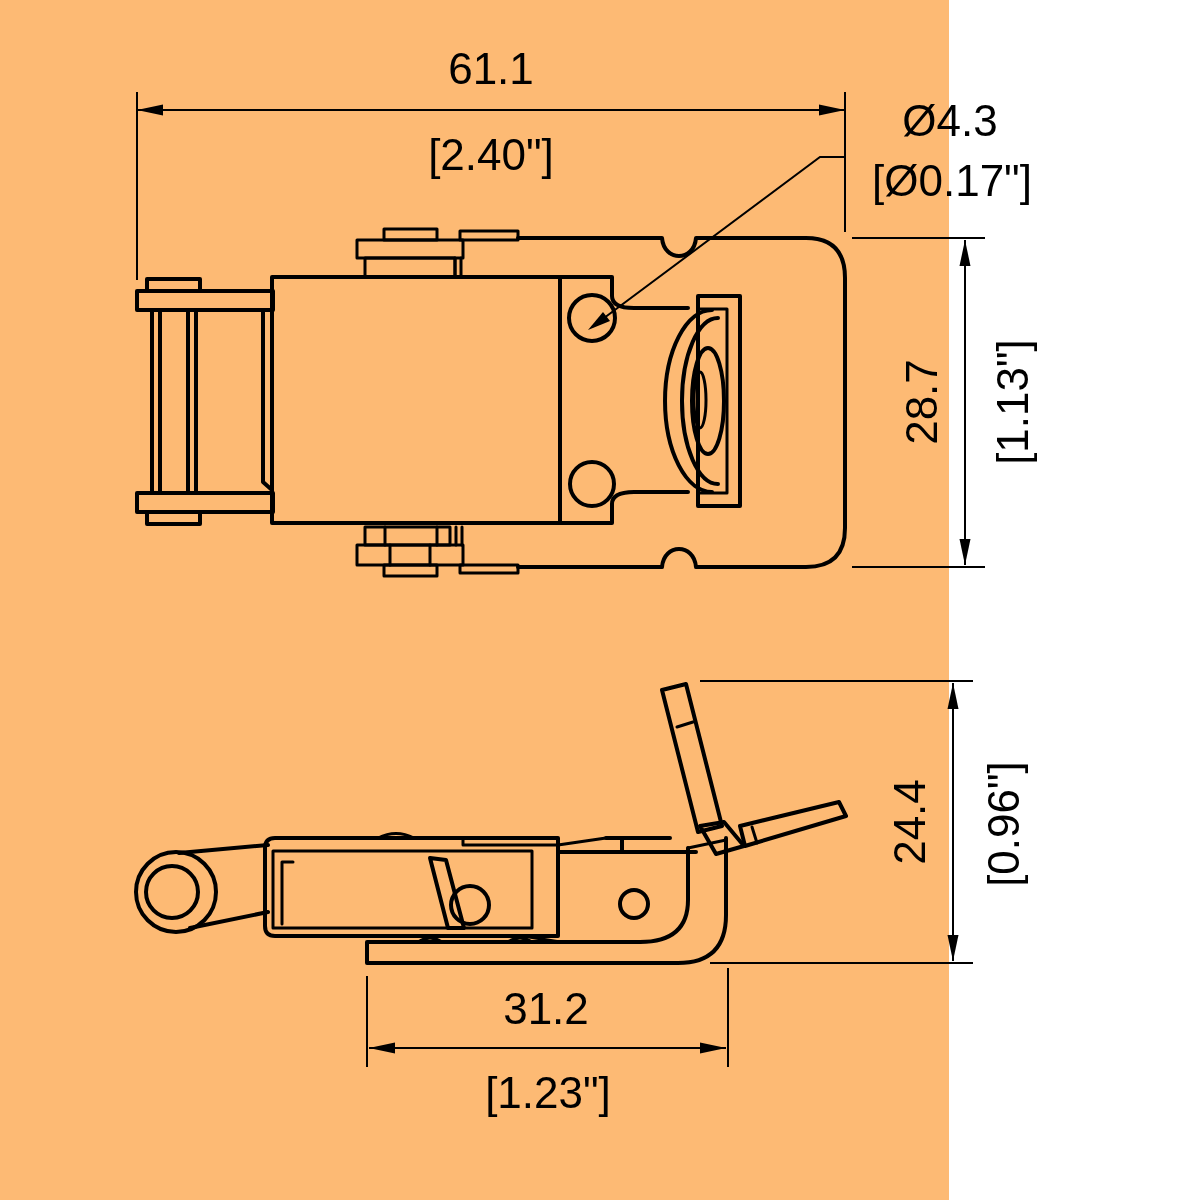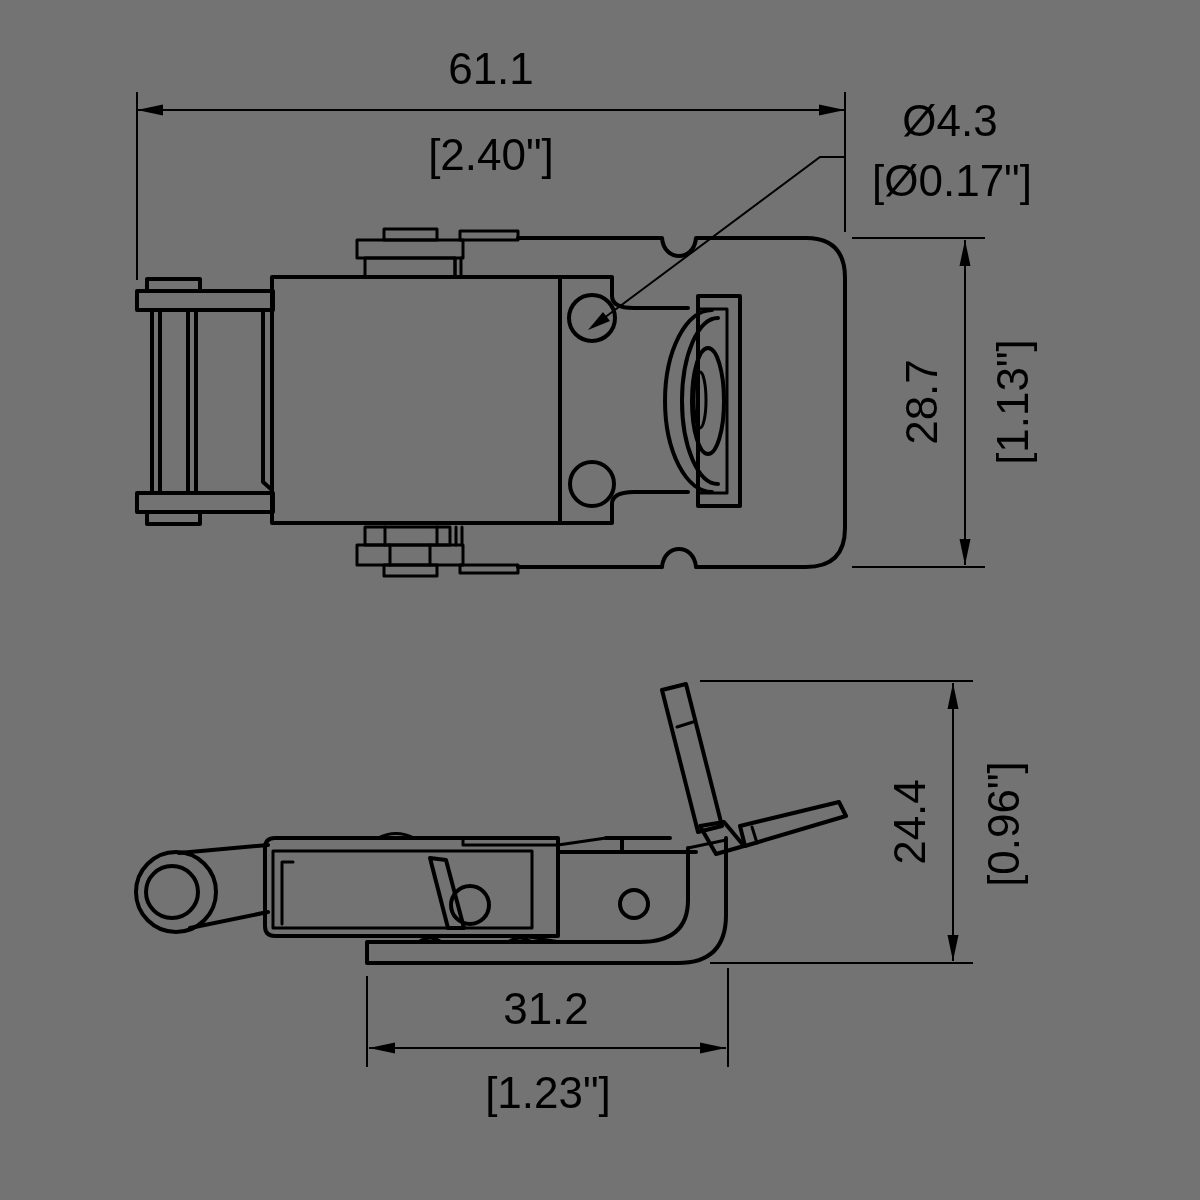--- a/index.html
+++ b/index.html
@@ -5,23 +5,23 @@
   html, body {
     margin: 0;
     padding: 0;
     background: #ffffff;
     width: 1200px;
     height: 1200px;
     overflow: hidden;
   }
   .drawing-stage {
     position: relative;
-    width: 1200px;
+    width: 949px;
     height: 1200px;
-    background: #737373;
+    background: #fdba74;
   }
   svg { display: block; }
   
   .part {
     fill: none;
     stroke: #000000;
     stroke-width: 4;
     stroke-linecap: round;
     stroke-linejoin: round;
   }

